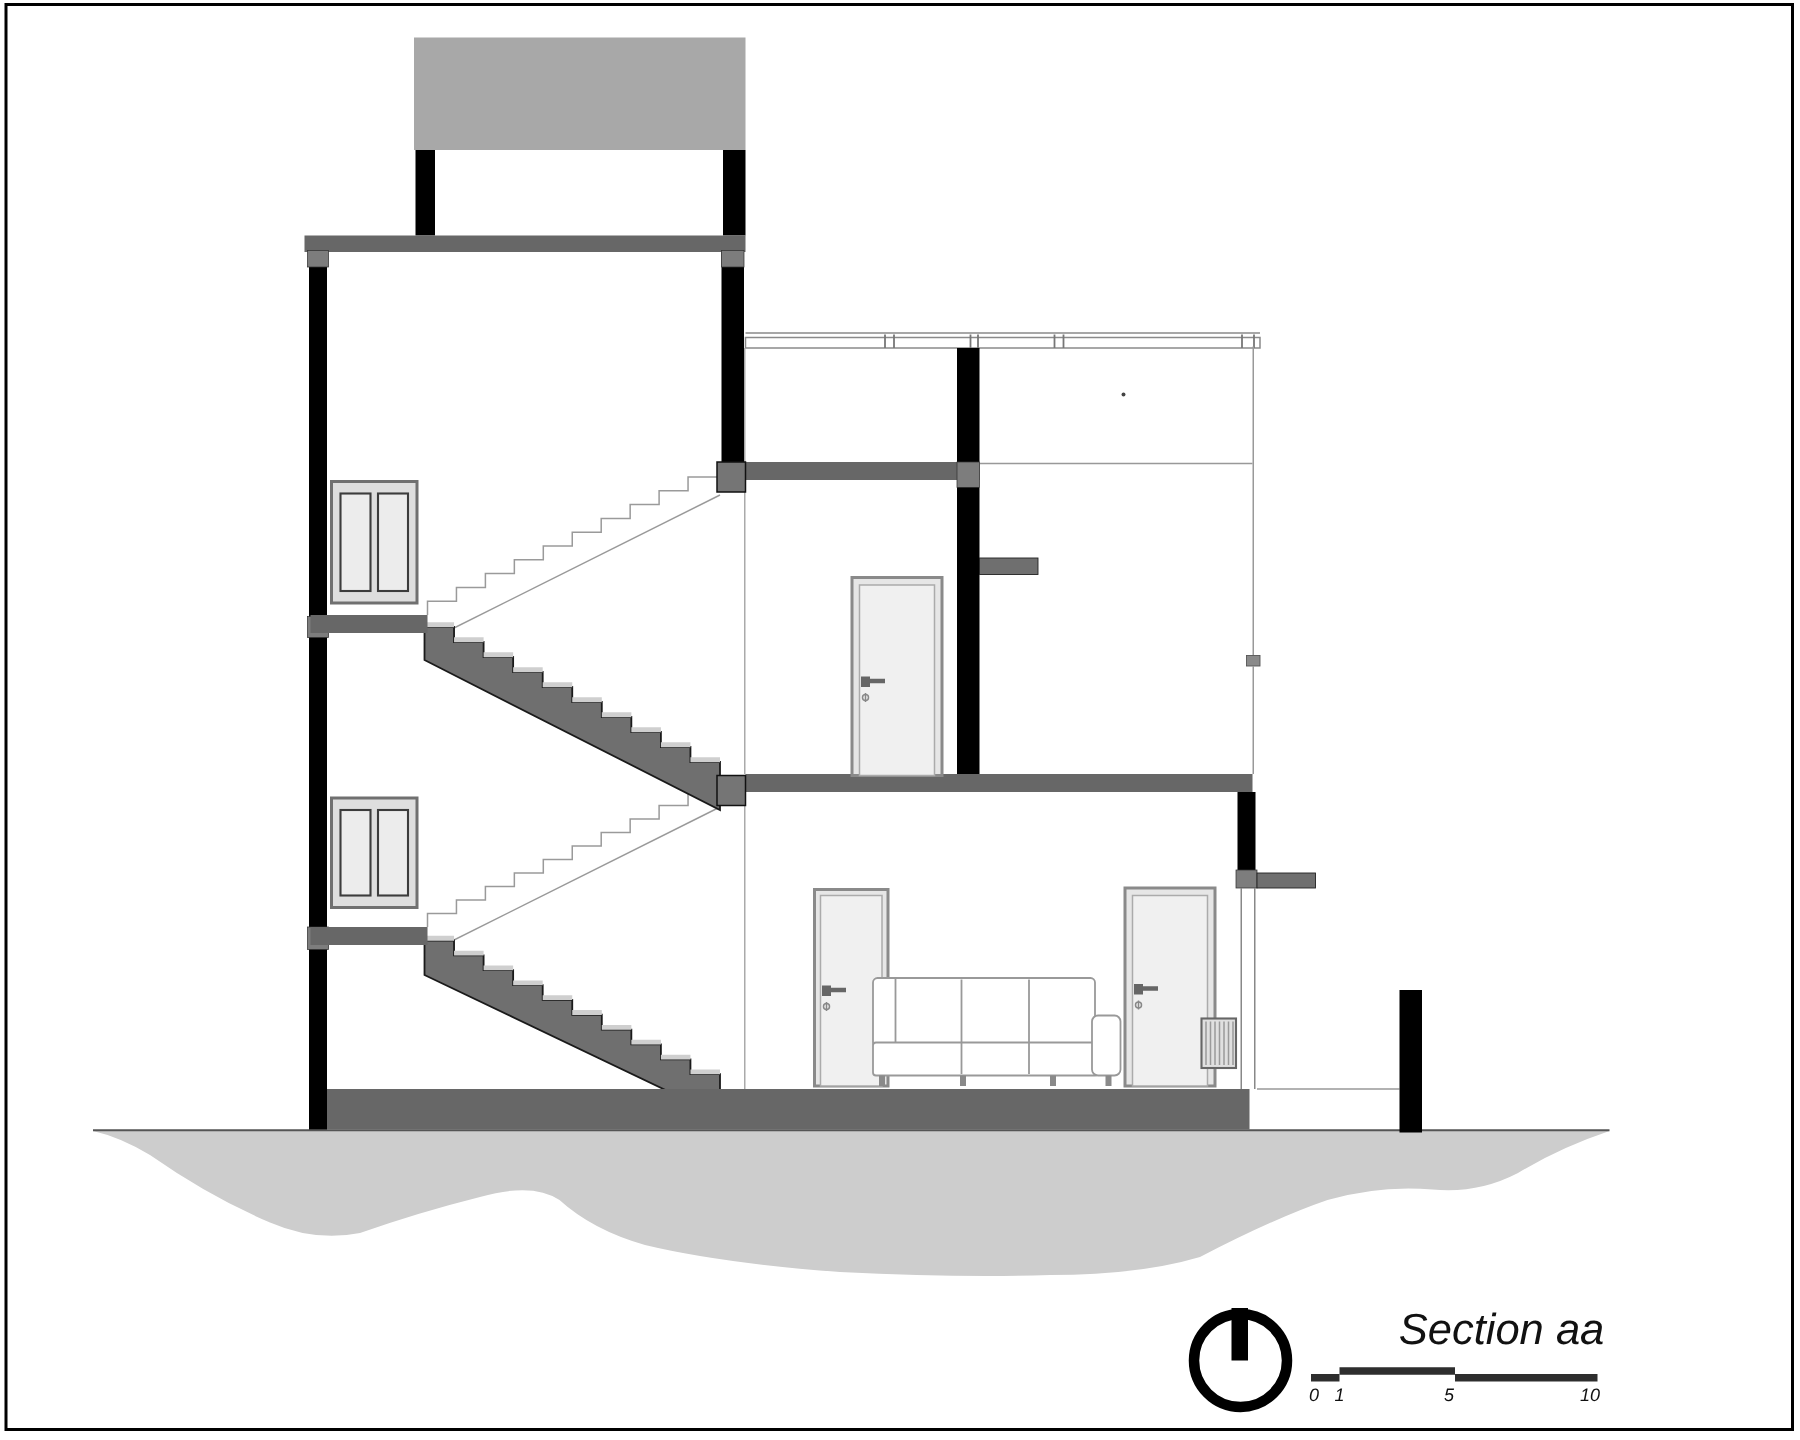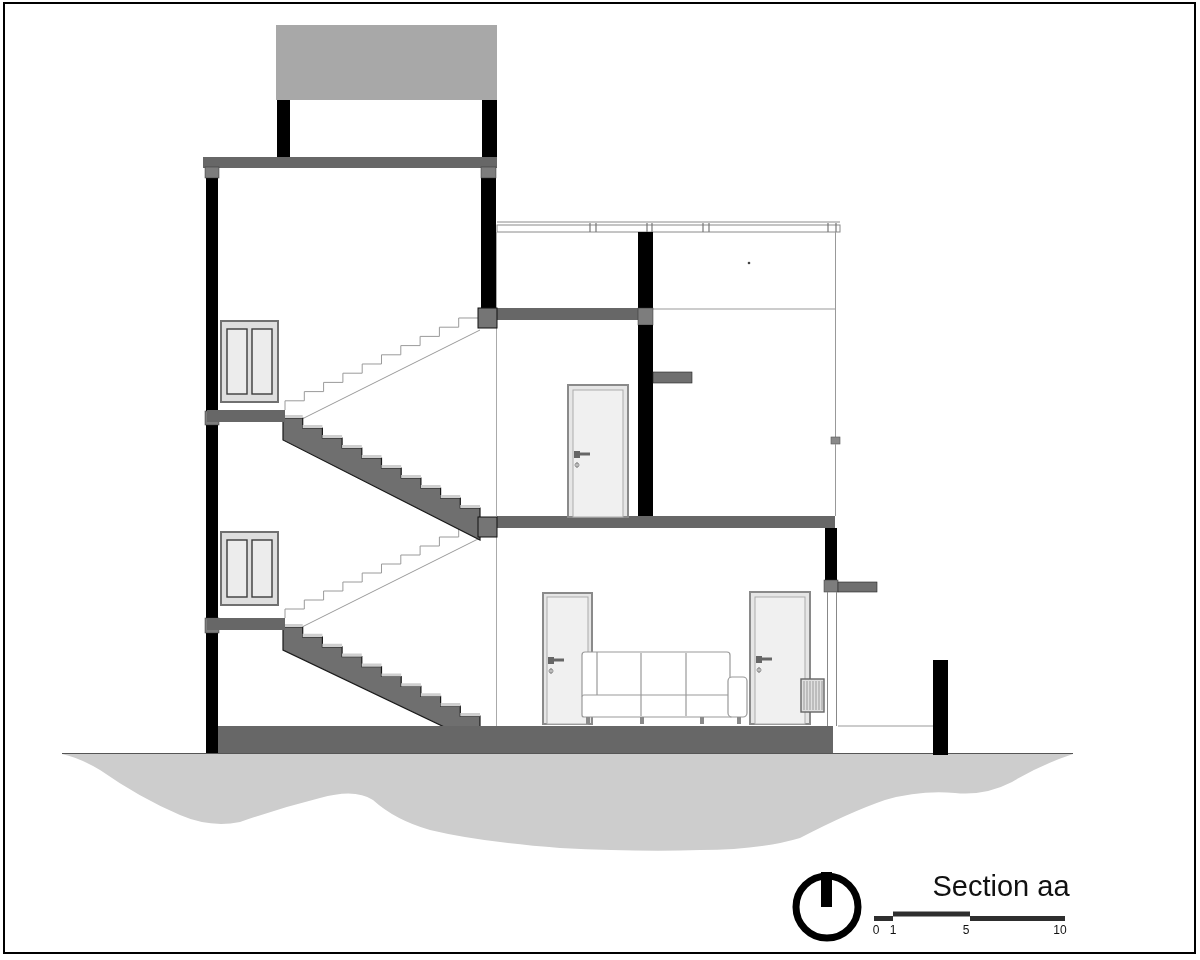--- a/index.html
+++ b/index.html
@@ -1,17 +1,17 @@
 <!DOCTYPE html>
 <html><head>
 <meta charset="utf-8">
 <style>
   html,body{margin:0;padding:0;background:#fff;}
   .canvas{position:relative;width:1200px;height:960px;background:#ffffff;
-          font-family:"Liberation Sans", sans-serif;overflow:hidden;}
+          font-family:"Liberation Sans", sans-serif;overflow:hidden;font-style:italic;}
   svg{display:block;}
   text{font-family:"Liberation Sans", sans-serif;}
 </style>
 </head>
 <body>
 
 <div class="canvas">
 <svg width="1200" height="960" viewBox="0 0 1200 960">
 
   <rect x="4" y="3" width="1191" height="950" fill="none" stroke="#000" stroke-width="2"></rect>

